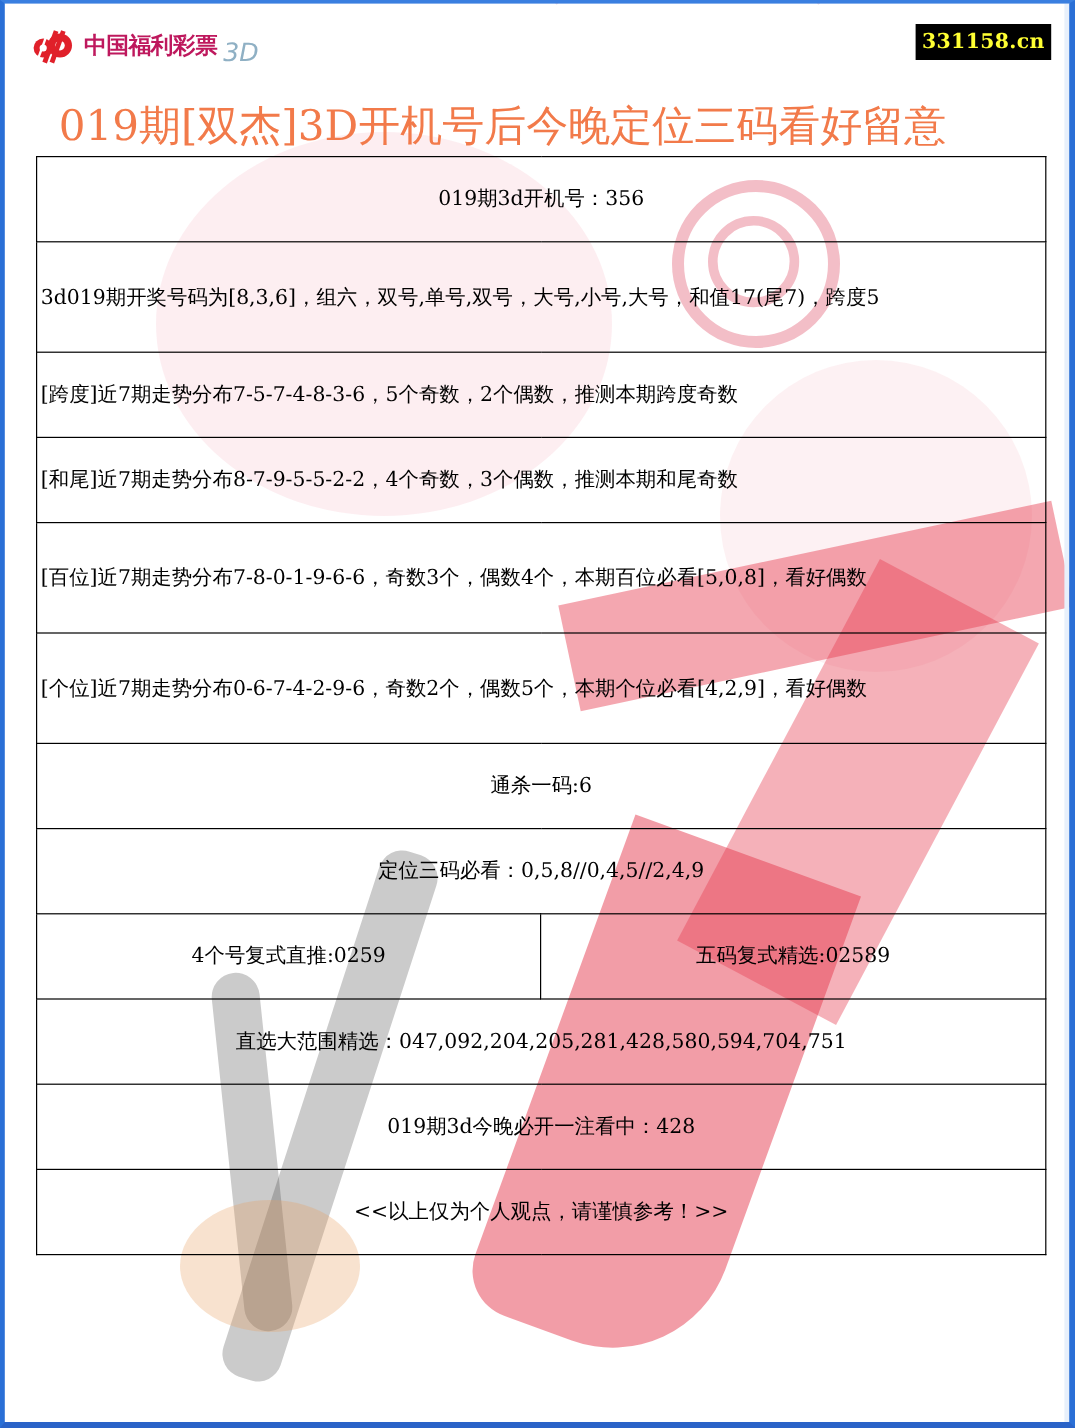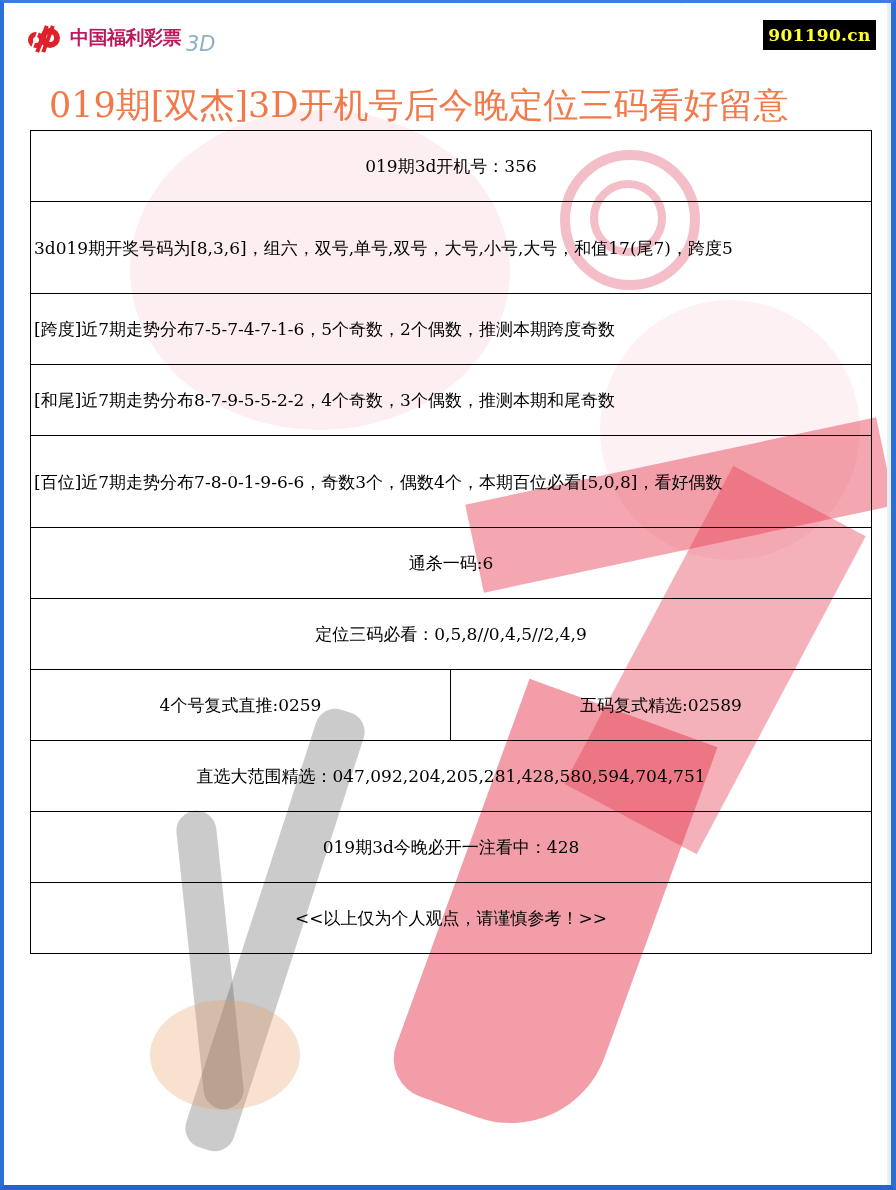--- a/index.html
+++ b/index.html
@@ -170,46 +170,49 @@
         <circle cx="14" cy="19" r="8" fill="#e0202a"></circle>
         <circle cx="14" cy="19" r="3" fill="#ffffff"></circle>
         <rect x="18" y="4" width="4" height="28" fill="#e0202a" transform="rotate(20 20 18)"></rect>
         <rect x="24" y="4" width="4" height="28" fill="#e0202a" transform="rotate(20 26 18)"></rect>
         <rect x="12" y="8" width="2" height="22" fill="#ffffff" transform="rotate(20 13 19)"></rect>
       </svg>
     </div>
     <span class="logo-text">中国福利彩票</span>
       <span class="logo-3d">3D</span>
   </div>
-  <div class="site-badge">901190.cn</div>
+  <div class="site-badge">331158.cn</div>
 </div>
 
 <h1 class="title" style="margin:16px;font-weight:normal;">019期[双杰]3D开机号后今晚定位三码看好留意</h1>
 
 <table class="main">
   <colgroup>
     <col style="width:420px">
     <col style="width:421px">
   </colgroup>
   <tbody>
       <tr class="h72">
     <td class="center" colspan="2">019期3d开机号：356</td>
   </tr>
   <tr class="h93">
     <td class="left" colspan="2">3d019期开奖号码为[8,3,6]，组六，双号,单号,双号，大号,小号,大号，和值17(尾7)，跨度5</td>
   </tr>
   <tr class="h72">
-    <td class="left" colspan="2">[跨度]近7期走势分布7-5-7-4-7-1-6，5个奇数，2个偶数，推测本期跨度奇数</td>
+    <td class="left" colspan="2">[跨度]近7期走势分布7-5-7-4-8-3-6，5个奇数，2个偶数，推测本期跨度奇数</td>
   </tr>
   <tr class="h72">
     <td class="left" colspan="2">[和尾]近7期走势分布8-7-9-5-5-2-2，4个奇数，3个偶数，推测本期和尾奇数</td>
   </tr>
   <tr class="h93">
     <td class="left" colspan="2">[百位]近7期走势分布7-8-0-1-9-6-6，奇数3个，偶数4个，本期百位必看[5,0,8]，看好偶数</td>
   </tr>
+  <tr class="h93">
+    <td class="left" colspan="2">[个位]近7期走势分布0-6-7-4-2-9-6，奇数2个，偶数5个，本期个位必看[4,2,9]，看好偶数</td>
+  </tr>
   <tr class="h72">
     <td class="center" colspan="2">通杀一码:6</td>
   </tr>
   <tr class="h72">
     <td class="center" colspan="2">定位三码必看：0,5,8//0,4,5//2,4,9</td>
   </tr>
   <tr class="h72">
     <td class="center">4个号复式直推:0259</td>
     <td class="center">五码复式精选:02589</td>
   </tr>

